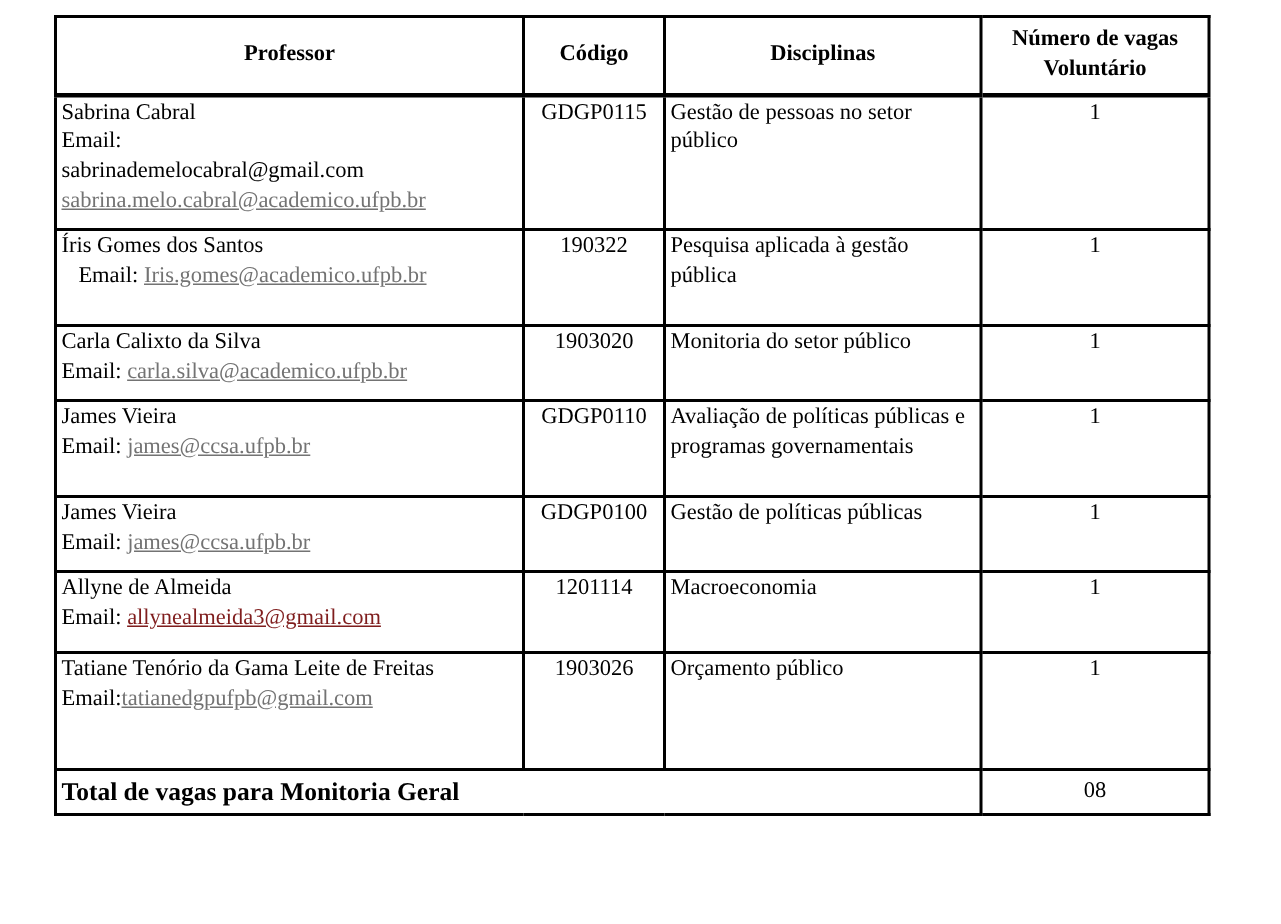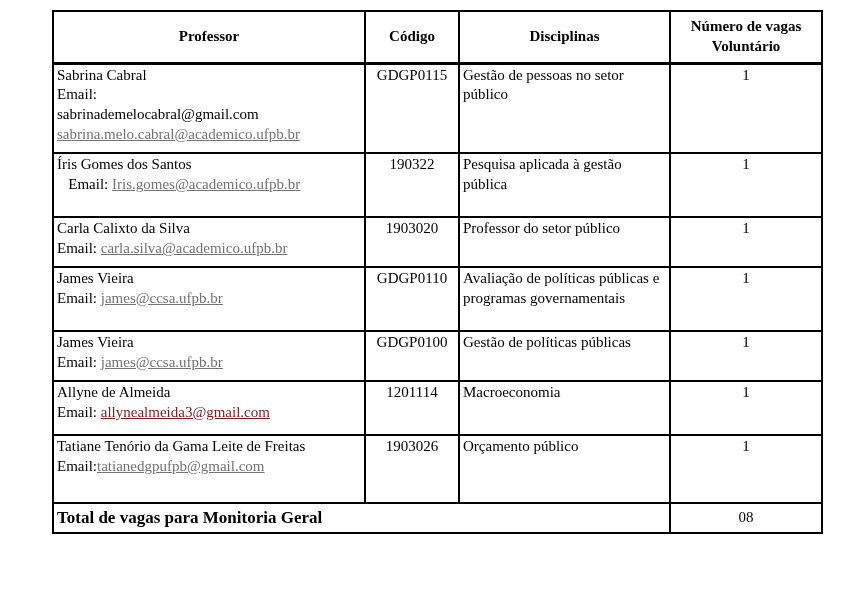--- a/index.html
+++ b/index.html
@@ -6,21 +6,21 @@
     margin: 0;
     padding: 0;
     width: 854px;
     height: 616px;
     background: #ffffff;
     font-family: "Liberation Serif", serif;
     color: #000000;
   }
   table.doc-table {
     position: absolute;
-    left: 52px;
+    left: 36px;
     top: 10px;
     width: 769px;
     border-collapse: collapse;
     table-layout: fixed;
     border: 2px solid #0f172a;
   }
   .doc-table th, .doc-table td {
     border: 2px solid #000;
     vertical-align: top;
     padding: 1px 3px;
@@ -93,42 +93,42 @@
       </tr>
       <tr style="height: 64px;">
         <td class="professor-cell"><div><span>Íris Gomes dos Santos</span></div><div><span>   Email: </span><a class="email-link">Iris.gomes@academico.ufpb.br</a></div></td>
         <td class="codigo-cell">190322</td>
         <td class="disciplina-cell">Pesquisa aplicada à gestão pública</td>
         <td class="vagas-cell">1</td>
       </tr>
       <tr style="height: 50px;">
         <td class="professor-cell"><div><span>Carla Calixto da Silva</span></div><div><span>Email: </span><a class="email-link">carla.silva@academico.ufpb.br</a></div></td>
         <td class="codigo-cell">1903020</td>
-        <td class="disciplina-cell">Professor do setor público</td>
+        <td class="disciplina-cell">Monitoria do setor público</td>
         <td class="vagas-cell">1</td>
       </tr>
       <tr style="height: 64px;">
         <td class="professor-cell"><div><span>James Vieira</span></div><div><span>Email: </span><a class="email-link">james@ccsa.ufpb.br</a></div></td>
         <td class="codigo-cell">GDGP0110</td>
         <td class="disciplina-cell">Avaliação de políticas públicas e programas governamentais</td>
         <td class="vagas-cell">1</td>
       </tr>
       <tr style="height: 50px;">
         <td class="professor-cell"><div><span>James Vieira</span></div><div><span>Email: </span><a class="email-link">james@ccsa.ufpb.br</a></div></td>
         <td class="codigo-cell">GDGP0100</td>
         <td class="disciplina-cell">Gestão de políticas públicas</td>
         <td class="vagas-cell">1</td>
       </tr>
       <tr style="height: 54px;">
         <td class="professor-cell"><div><span>Allyne de Almeida</span></div><div><span>Email: </span><span class="u-gray">allynealmeida3@gmail.com</span></div></td>
         <td class="codigo-cell">1201114</td>
         <td class="disciplina-cell">Macroeconomia</td>
         <td class="vagas-cell">1</td>
       </tr>
-      <tr style="height: 68px;">
+      <tr style="height: 78px;">
         <td class="professor-cell"><div><span>Tatiane Tenório da Gama Leite de Freitas</span></div><div><span>Email:</span><a class="email-link">tatianedgpufpb@gmail.com</a></div></td>
         <td class="codigo-cell">1903026</td>
         <td class="disciplina-cell">Orçamento público</td>
         <td class="vagas-cell">1</td>
       </tr>
     </tbody>
   <tfoot>
     <tr style="height:30px">
       <td class="total-label-cell" colspan="3">Total de vagas para Monitoria Geral</td>
       <td class="total-value-cell">08</td>

